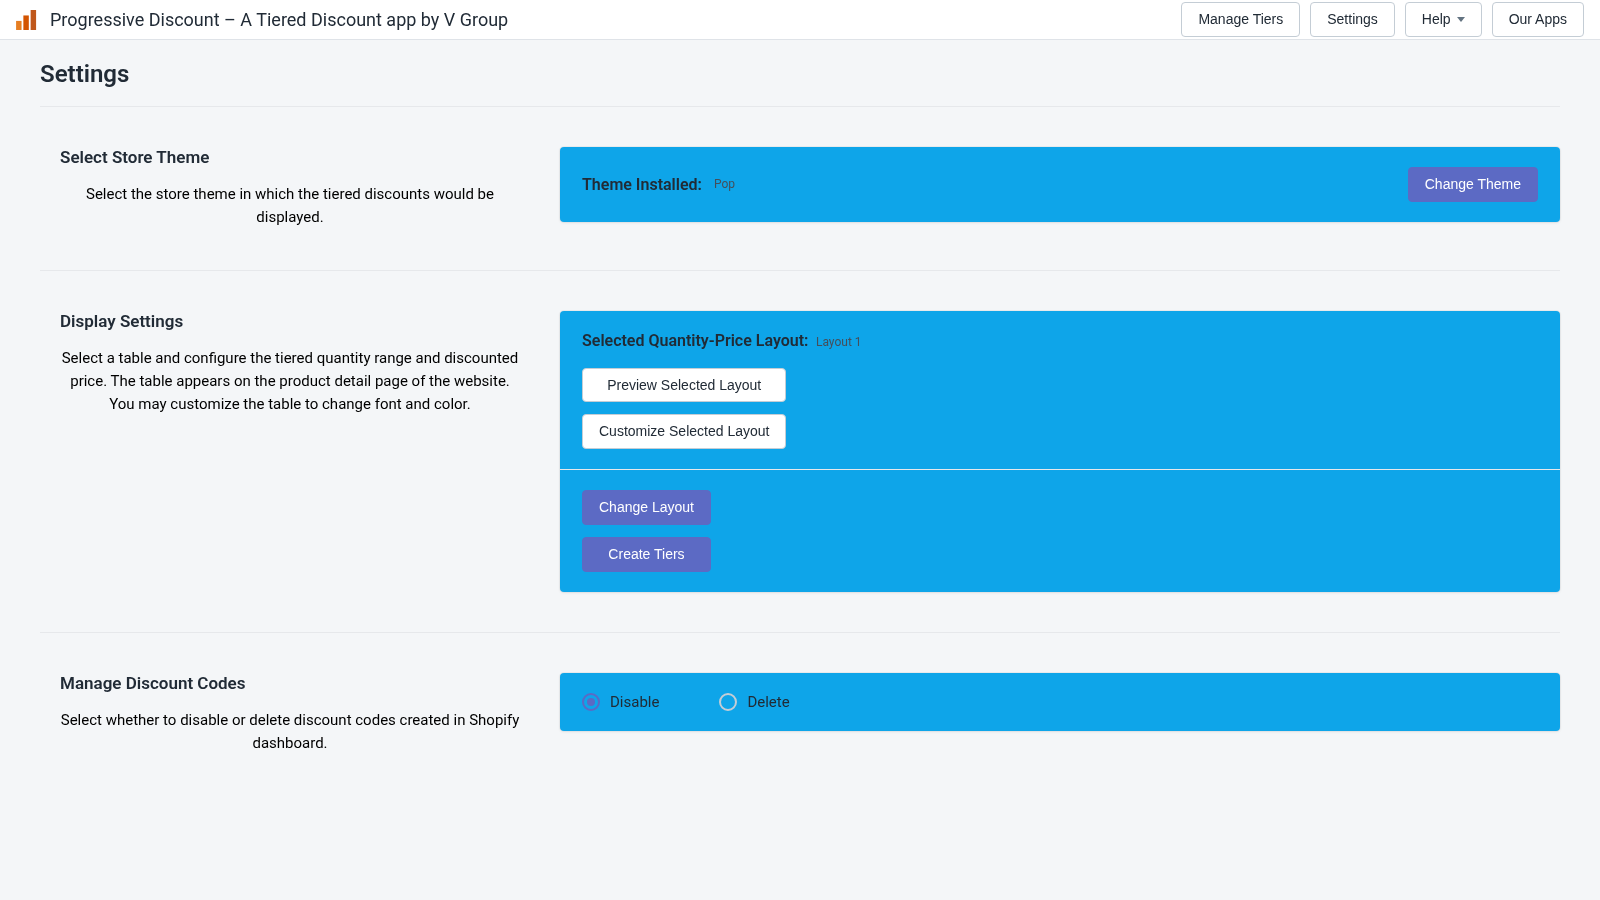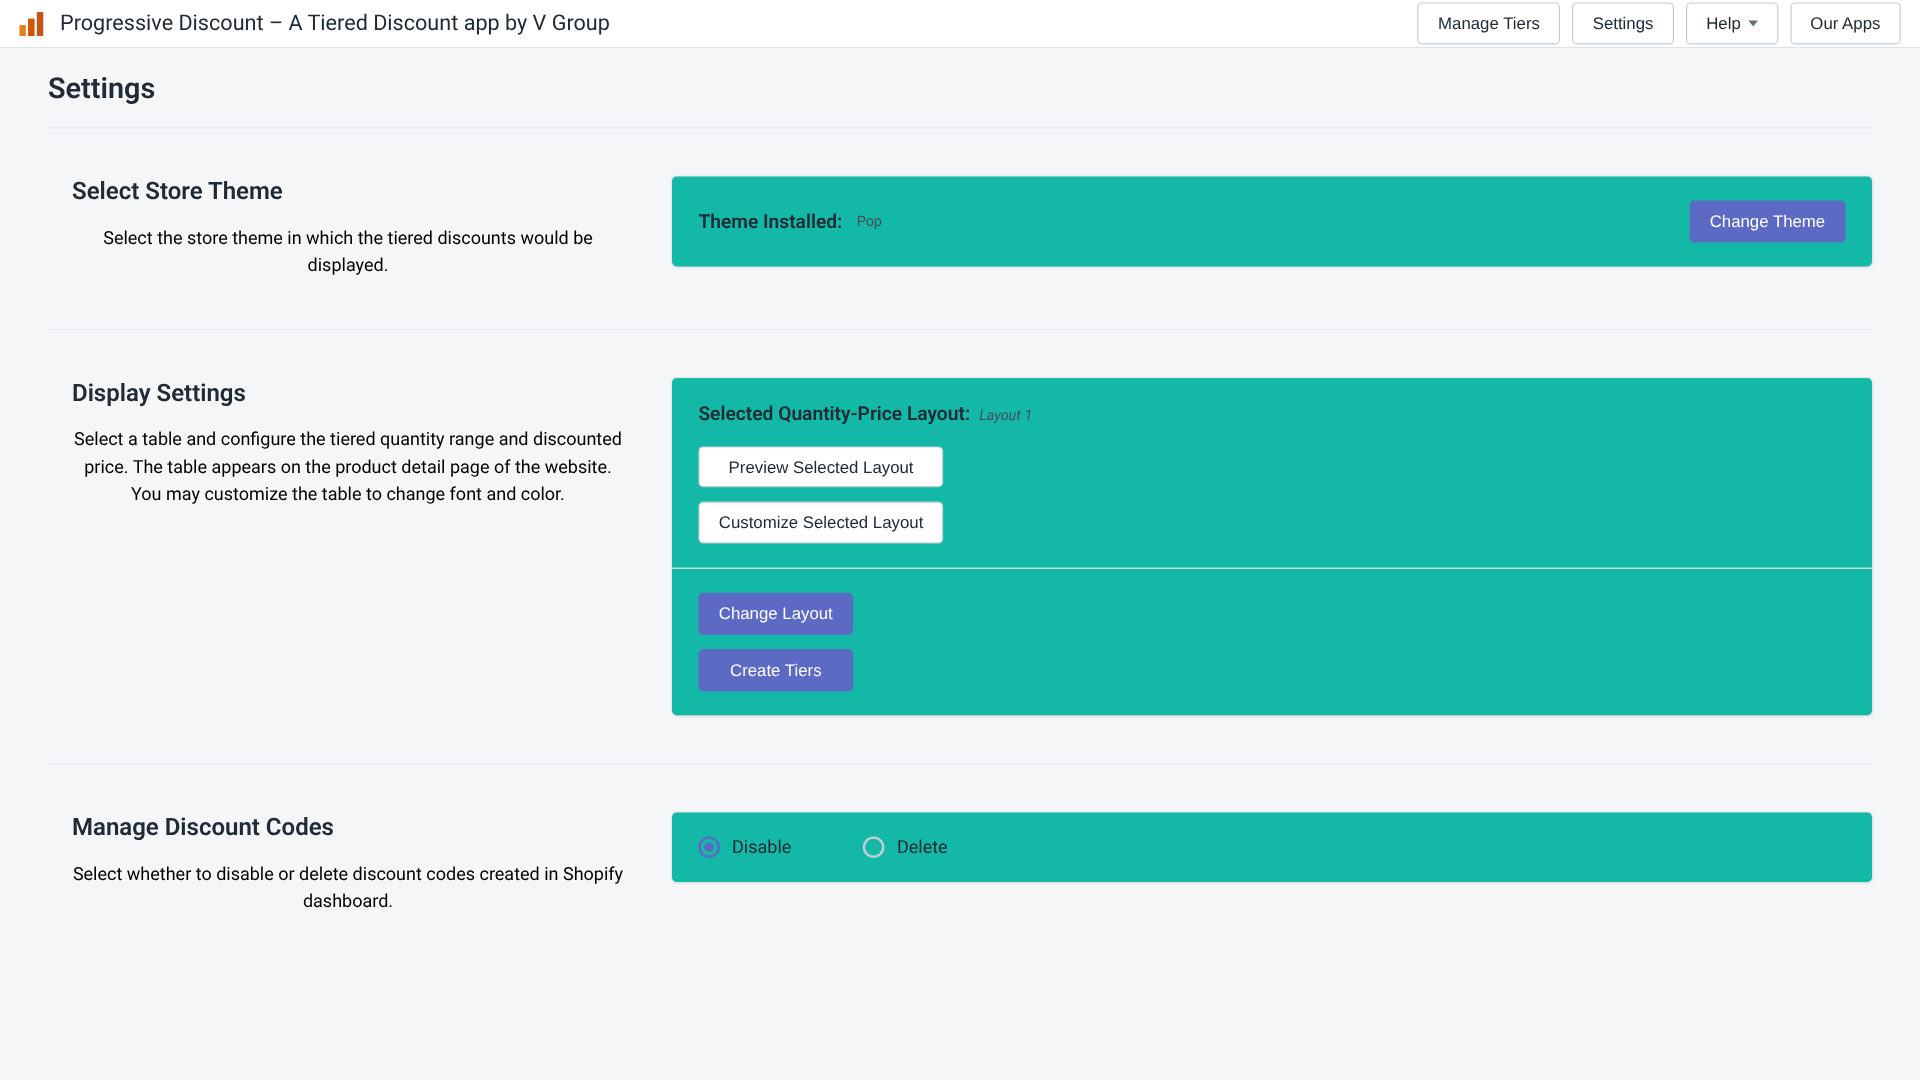--- a/index.html
+++ b/index.html
@@ -84,35 +84,35 @@
     margin-bottom: 40px;
     border-bottom: 1px solid #e6e8eb;
   }
   .section:last-child { border-bottom: none; margin-bottom: 0; }
   .section-left {
     width: 480px;
     flex-shrink: 0;
     padding-left: 20px;
   }
   .section-heading {
-    font-size: 20px;
+    font-size: 17px;
     font-weight: 600;
     margin-bottom: 16px;
   }
   .section-desc {
     font-size: 15px;
     color: #000000;
     line-height: 1.55;
     text-align: center;
   }
   .section-right {
     flex: 1;
   }
   .card {
-    background: #14b8a6;
+    background: #0ea5e9;
     border-radius: 4px;
     box-shadow: 0 1px 3px rgba(63,63,68,0.08), 0 0 0 1px rgba(63,63,68,0.05);
   }
   .card-row {
     padding: 20px 22px;
     display: flex;
     align-items: center;
     gap: 12px;
   }
   .card-row + .card-row { border-top: 1px solid #e6e8eb; }
@@ -204,21 +204,21 @@
   <div class="section">
     <div class="section-left">
       <div class="section-heading">Display Settings</div>
       <div class="section-desc">Select a table and configure the tiered quantity range and discounted price. The table appears on the product detail page of the website. You may customize the table to change font and color.</div>
     </div>
     <div class="section-right">
       <div class="card">
         <div class="card-row" style="flex-direction:column; align-items:flex-start; gap:18px;">
           <div>
             <span class="card-label">Selected Quantity-Price Layout:</span>
-            <span class="card-value" style="margin-left:4px;font-style:italic;">Layout 1</span>
+            <span class="card-value" style="margin-left:4px;">Layout 1</span>
           </div>
           <div class="btn-row">
             <button class="btn">Preview Selected Layout</button>
             <button class="btn">Customize Selected Layout</button>
           </div>
         </div>
         <div class="card-row">
           <div class="btn-row">
             <button class="btn btn-primary">Change Layout</button>
             <button class="btn btn-primary">Create Tiers</button>

